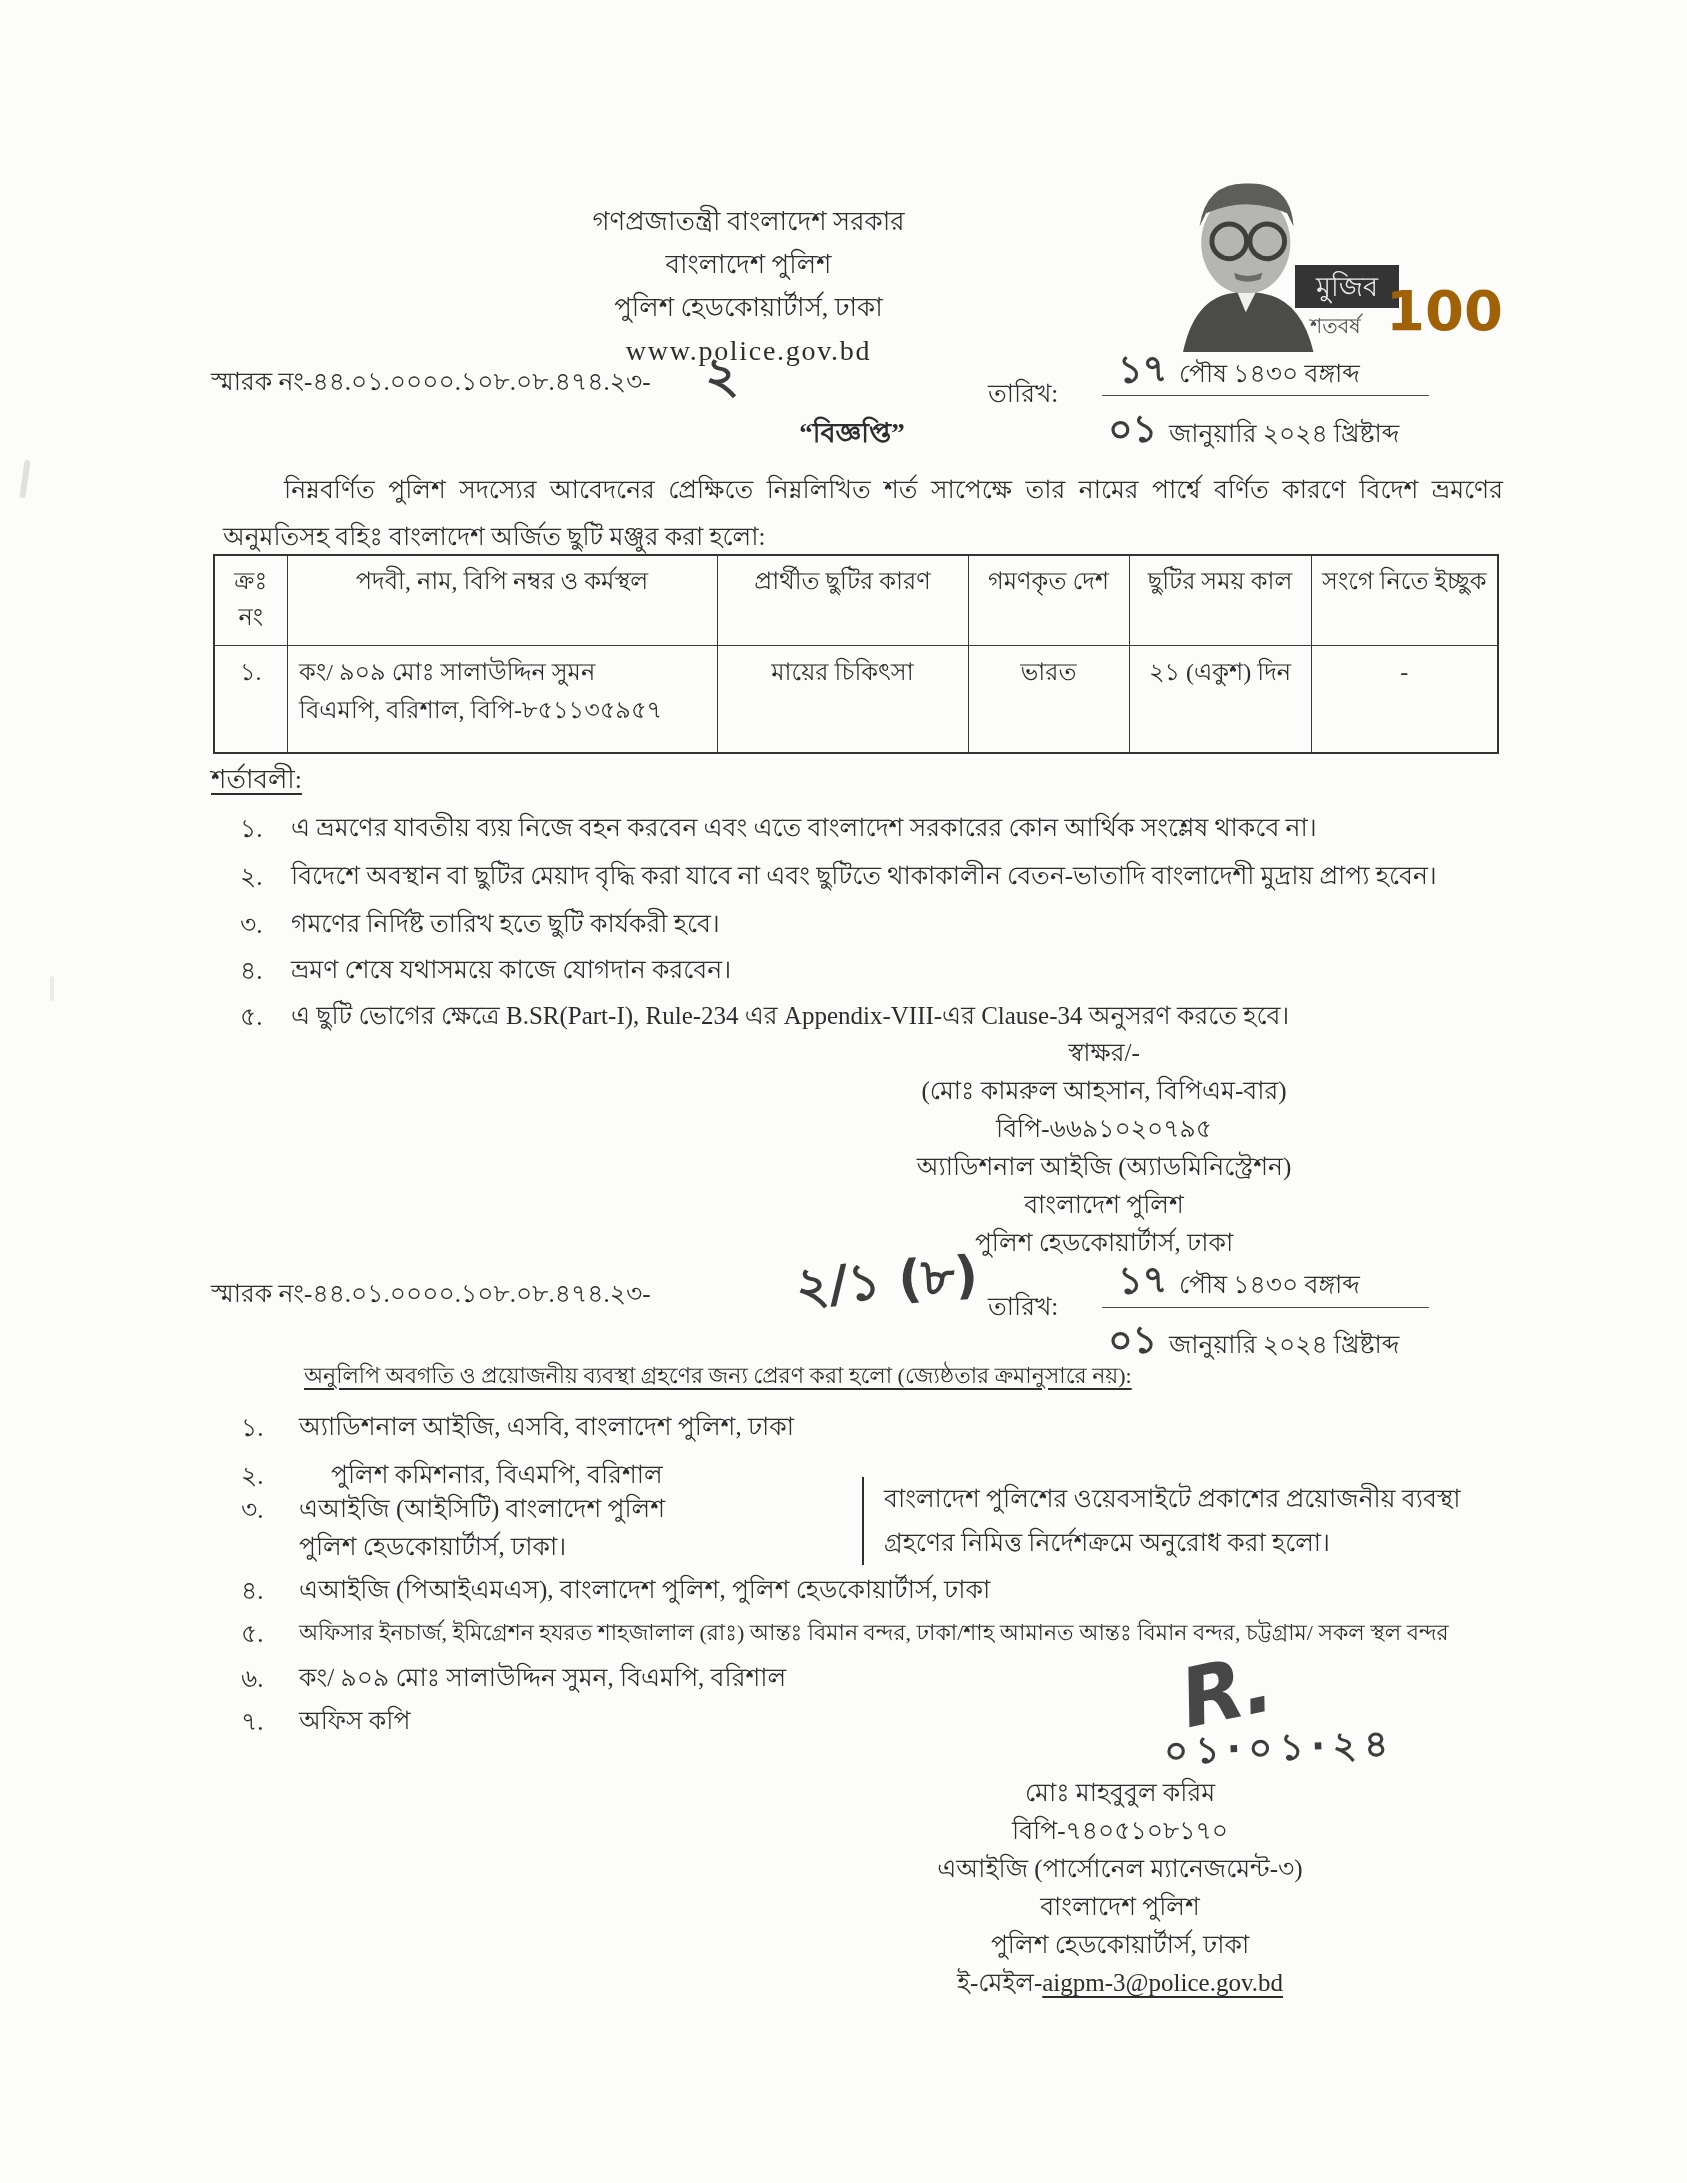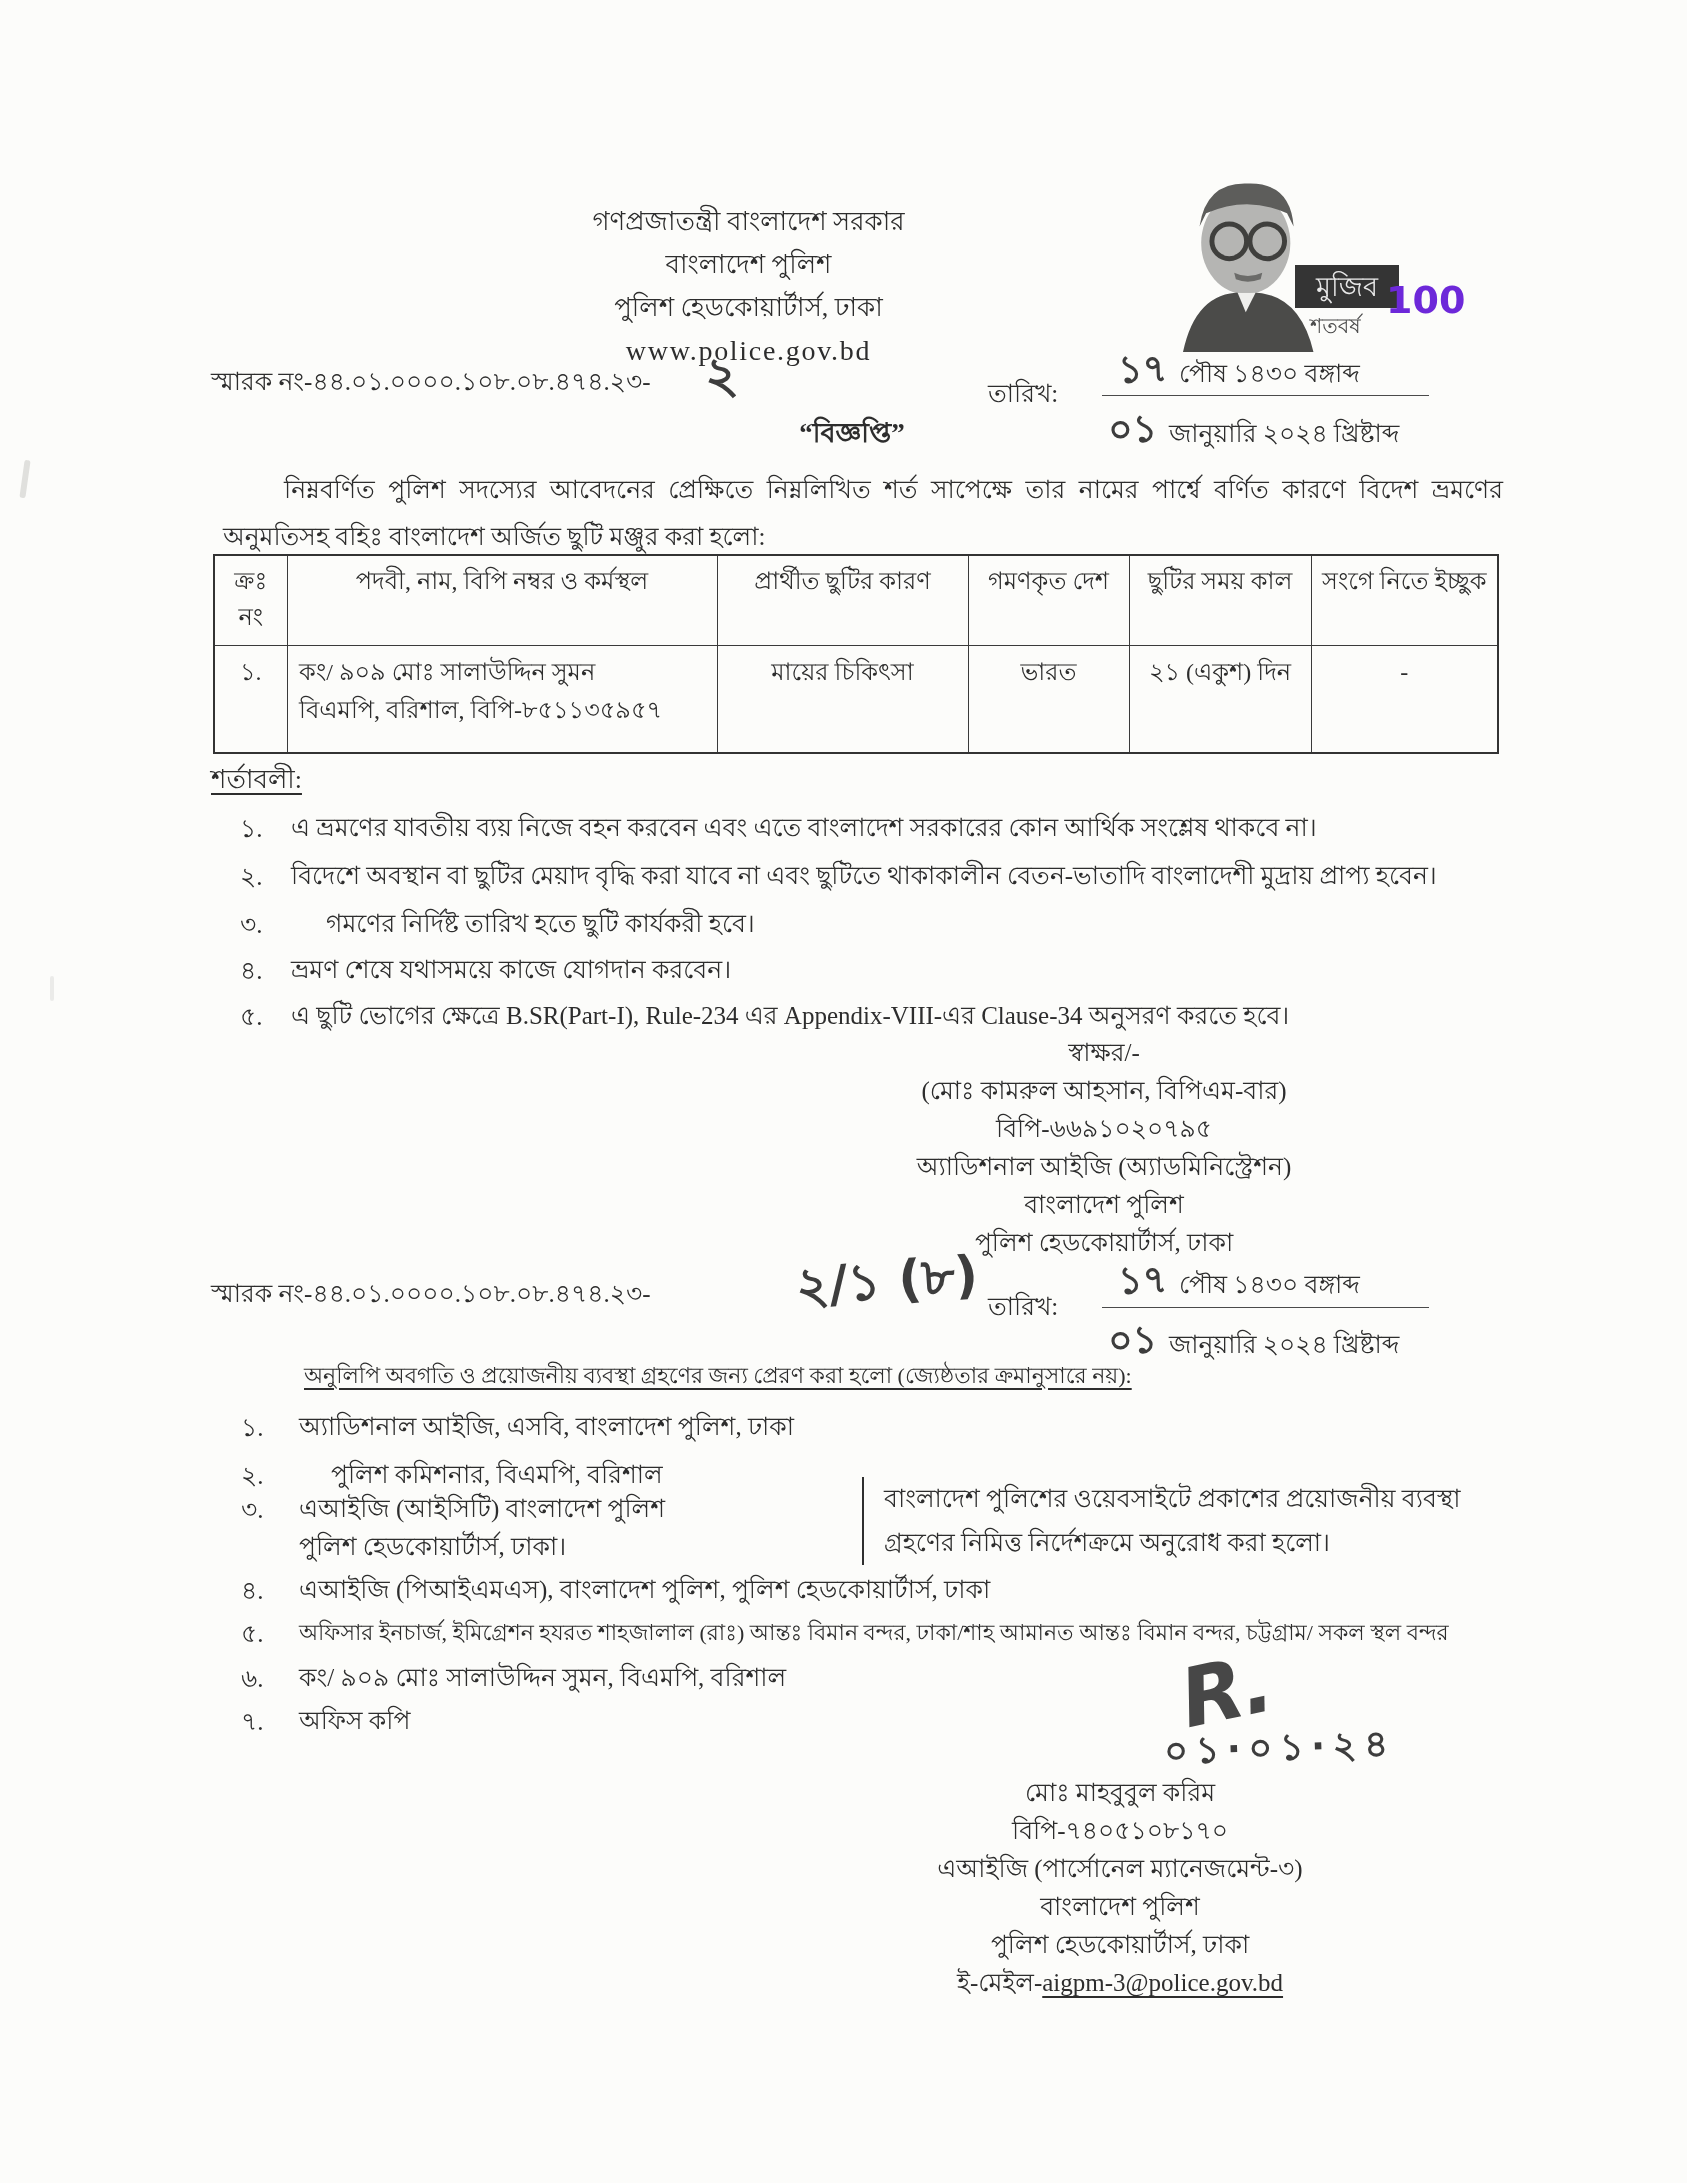--- a/index.html
+++ b/index.html
@@ -57,21 +57,21 @@
     color:#474747;letter-spacing:-3.3px;
   }
   .hand-date{font-size:37px;letter-spacing:7.4px;transform:rotate(-2deg);}
   
   .logo{left:1148px;top:172px;width:288px;height:180px;}
   .logo .lg-word{position:absolute;left:147px;top:93px;width:104px;height:43px;
      background:#343434;color:#e9e9e9;font-size:27px;line-height:43px;text-align:center;
      font-family:"DejaVu Sans",sans-serif;}
   .logo .lg-sub{position:absolute;left:162px;top:139px;font-size:20.7px;color:#4c4c4c;
      font-family:"DejaVu Sans",sans-serif;}
-  .logo .lg-100{position:absolute;left:238px;top:106px;font-size:38px;color:#6d28d9;
+  .logo .lg-100{position:absolute;left:238px;top:106px;font-size:56px;color:#a16207;
      font-family:"DejaVu Sans",sans-serif;font-weight:bold;}
   .artifact{background:#e0e0dd;border-radius:2.5px;}
 </style>
 </head>
 <body>
 
 <div class="page">
 
   <div class="abs hdr">
     <div>গণপ্রজাতন্ত্রী বাংলাদেশ সরকার</div>
@@ -148,21 +148,21 @@
 
   <div class="abs underline" style="left:211px;top:759px;font-size:26px;">শর্তাবলী:</div>
 
   <div class="abs li-num" style="left:240px;top:809px;">১.</div>
   <div class="abs li-text" style="left:291px;top:809px;">এ ভ্রমণের যাবতীয় ব্যয় নিজে বহন করবেন এবং এতে বাংলাদেশ সরকারের কোন আর্থিক সংশ্লেষ থাকবে না।</div>
 
   <div class="abs li-num" style="left:240px;top:857px;">২.</div>
   <div class="abs li-text" style="left:291px;top:857px;">বিদেশে অবস্থান বা ছুটির মেয়াদ বৃদ্ধি করা যাবে না এবং ছুটিতে থাকাকালীন বেতন-ভাতাদি বাংলাদেশী মুদ্রায় প্রাপ্য হবেন।</div>
 
   <div class="abs li-num" style="left:240px;top:905px;">৩.</div>
-  <div class="abs li-text" style="left:291px;top:905px;margin-left:35px;">গমণের নির্দিষ্ট তারিখ হতে ছুটি কার্যকরী হবে।</div>
+  <div class="abs li-text" style="left:291px;top:905px;">গমণের নির্দিষ্ট তারিখ হতে ছুটি কার্যকরী হবে।</div>
 
   <div class="abs li-num" style="left:240px;top:951px;">৪.</div>
   <div class="abs li-text" style="left:291px;top:951px;">ভ্রমণ শেষে যথাসময়ে কাজে যোগদান করবেন।</div>
 
   <div class="abs li-num" style="left:240px;top:997px;">৫.</div>
   <div class="abs li-text" style="left:291px;top:997px;">এ ছুটি ভোগের ক্ষেত্রে B.SR(Part-I), Rule-234 এর Appendix-VIII-এর Clause-34 অনুসরণ করতে হবে।</div>
 
   <div class="abs sig" style="left:856px;top:1034px;">
     <div>স্বাক্ষর/-</div>
     <div>(মোঃ কামরুল আহসান, বিপিএম-বার)</div>

